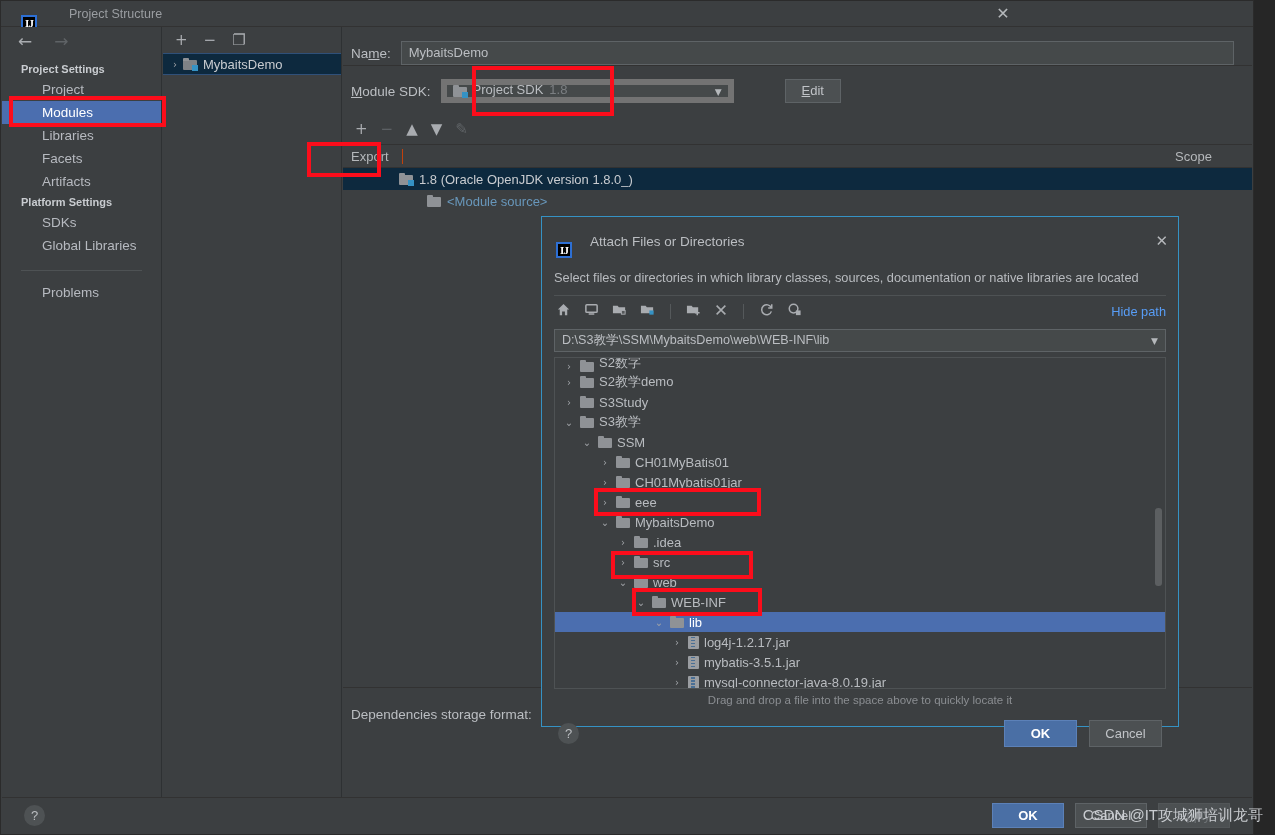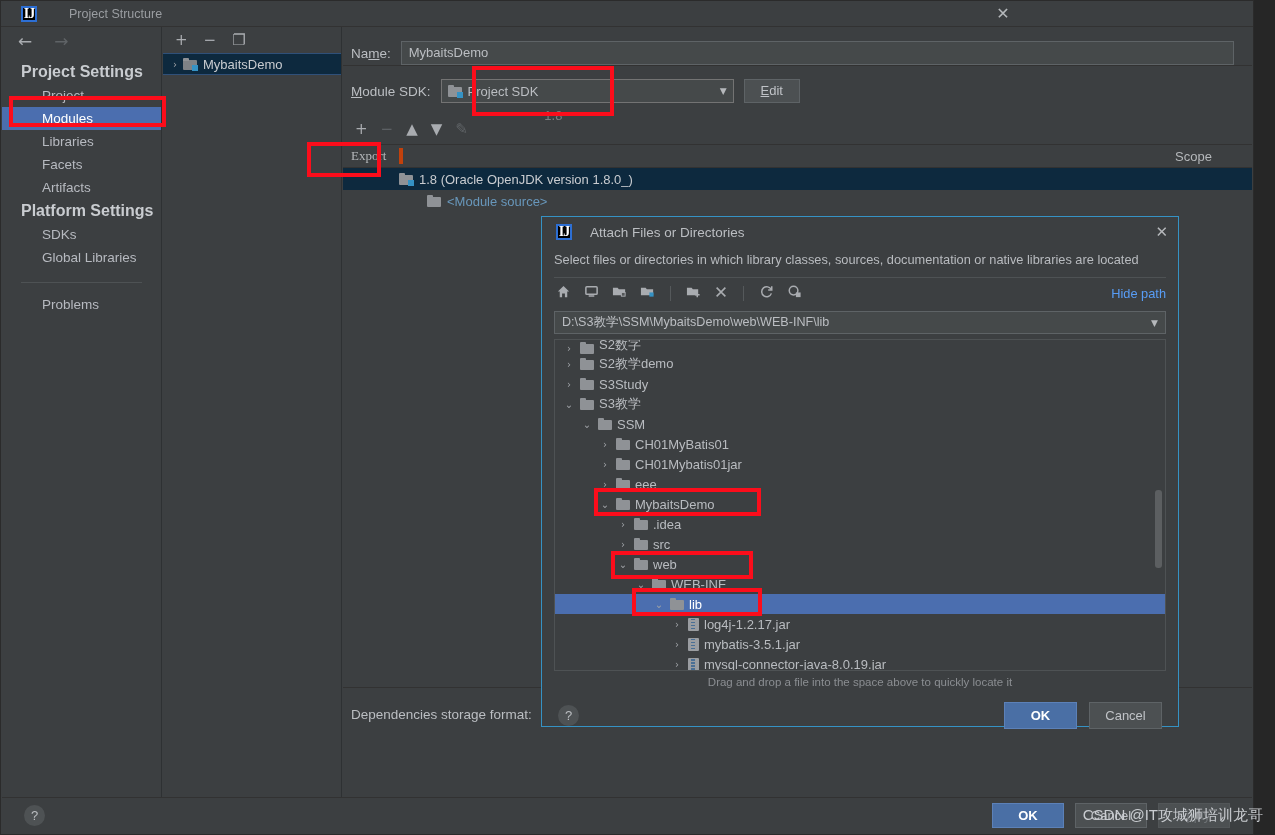--- a/index.html
+++ b/index.html
@@ -19,41 +19,42 @@
   }
   .ps-titlebar {
     position: absolute; left: 0; top: 0; width: 100%; height: 26px;
     background: #3c3f41; display: flex; align-items: center;
     border-bottom: 1px solid #323232;
   }
   .ij-logo {
     width: 16px; height: 16px; margin-left: 20px; margin-right: 12px;
     background: #000; border: 2px solid #2d6fd4;
     display: flex; align-items: center; justify-content: center;
-    color: #fff; font-size: 14px; font-weight: bold; font-family: "Liberation Serif", serif;
+    color: #fff; font-size: 11px; font-weight: bold; font-family: "Liberation Serif", serif;
     letter-spacing: -1px;
+    margin-top: 18px;
   }
   .ps-title { color: #9a9da1; font-size: 12.5px; margin-left: 20px; }
   .ps-close {
     position: absolute; right: 240px; top: 3px; width: 20px; height: 20px;
     color: #b5b8bb; font-size: 16px; text-align: center; line-height: 20px;
     font-family: "DejaVu Sans", sans-serif;
   }
 
   
   .sidebar {
     position: absolute; left: 1px; top: 26px; width: 160px; height: 772px;
     background: #3c3f41;
     border-right: 1px solid #2e3133;
   }
   .nav-arrows { padding: 6px 0 10px 16px; display: flex; gap: 22px; }
   .nav-arrow { font-size: 17px; color: #a9acb0; line-height: 1; font-family:"DejaVu Sans", sans-serif;}
   .nav-arrow.disabled { color: #5f6366; }
   .sb-group {
-    color: #c9ccd0; font-size: 16px; font-weight: bold;
+    color: #c9ccd0; font-size: 11px; font-weight: bold;
     padding: 3px 0 3px 19px;
   }
   .sb-item {
     color: #b7bac0; font-size: 13.5px;
     padding: 3px 0 3px 40px; height: 23px; line-height: 17px;
   }
   .sb-item.selected { background: #4b6eaf; color: #ffffff; }
   .sb-sep { height: 1px; background: #4e5254; margin: 13px 19px 10px 19px; }
 
   
@@ -100,45 +101,45 @@
   .tabs { display: flex; gap: 0px; padding: 16px 0 0 8px; align-items: flex-end; }
   .tab { color: #b2b5b9; font-size: 13.5px; padding: 4px 16px 9px 16px; position: relative; }
   .tab.active::after {
     content: ""; position: absolute; left: 10px; right: 10px; bottom: 2px;
     height: 3px; background: #a0a3a7;
   }
   .tab-underline { height: 1px; background: #323232; margin-top: 0px; }
 
   .row-sdk { display: flex; align-items: center; gap: 10px; padding: 13px 0 0 8px; }
   .combo {
-    height: 24px; background: #45494a; border: 1px solid #737373;
-    color: #bbbec2; font-size: 13px; display: flex; align-items: center;
+    height: 24px; background: #45494a; border: 6px solid #737373;
+    color: #bbbec2; font-size: 13px; display: flex; align-items: flex-end;
     padding: 0 6px; gap: 6px; position: relative;
   }
   .combo .arrow { margin-left: auto; color: #b5b8bb; font-size: 9px; font-family:"DejaVu Sans", sans-serif; }
   .sdk-combo { width: 293px; }
   .sdk-dim { color: #7b7f82; margin-top: 48px; }
   .btn {
     background: #4c5052; border: 1px solid #5e6366; color: #c0c3c7;
-    font-size: 13px; height: 24px; padding: 0 16px; line-height: 22px;
+    font-size: 13px; height: 24px; padding: 0 16px; line-height: 22px; margin-left: 41px;
   }
 
   .dep-toolbar {
     height: 30px; display: flex; align-items: center; gap: 13px;
     padding-left: 12px; margin-top: 12px; border-bottom: 1px solid #323232;
   }
   .dt-icon { color: #a9acb0; font-size: 15px; font-family:"DejaVu Sans", sans-serif; line-height:1; }
   .dt-icon.dim { color: #5f6366; }
 
   .dep-head {
     display: flex; height: 23px; align-items: center;
     background: #3c3f41; border-bottom: 1px solid #323232;
   }
   .dh-cell { color: #b5b8bb; font-size: 13px; padding: 0 8px; }
-  .dh-export { width: 60px; border-right: 4px solid #c2410c; font-family: Liberation Serif, serif; }
+  .dh-export { width: 60px; border-right: 1px solid #c2410c; }
   .dh-mid { flex: 1; border-right: 1px solid #4e5254; }
   .dh-scope { width: 85px; }
 
   .dep-row { height: 22px; display: flex; align-items: center; gap: 6px; padding-left: 56px; font-size: 13px;}
   .dep-row.sel { background: #0d293e; color: #c9ccd0; }
   .dep-row.ms { color: #6897bb; padding-left: 84px; }
 
   .dep-body { position: relative; height: 520px; border-bottom: 1px solid #323232; }
 
   .row-storage { display: flex; align-items: center; gap: 24px; padding: 14px 0 0 8px; }

